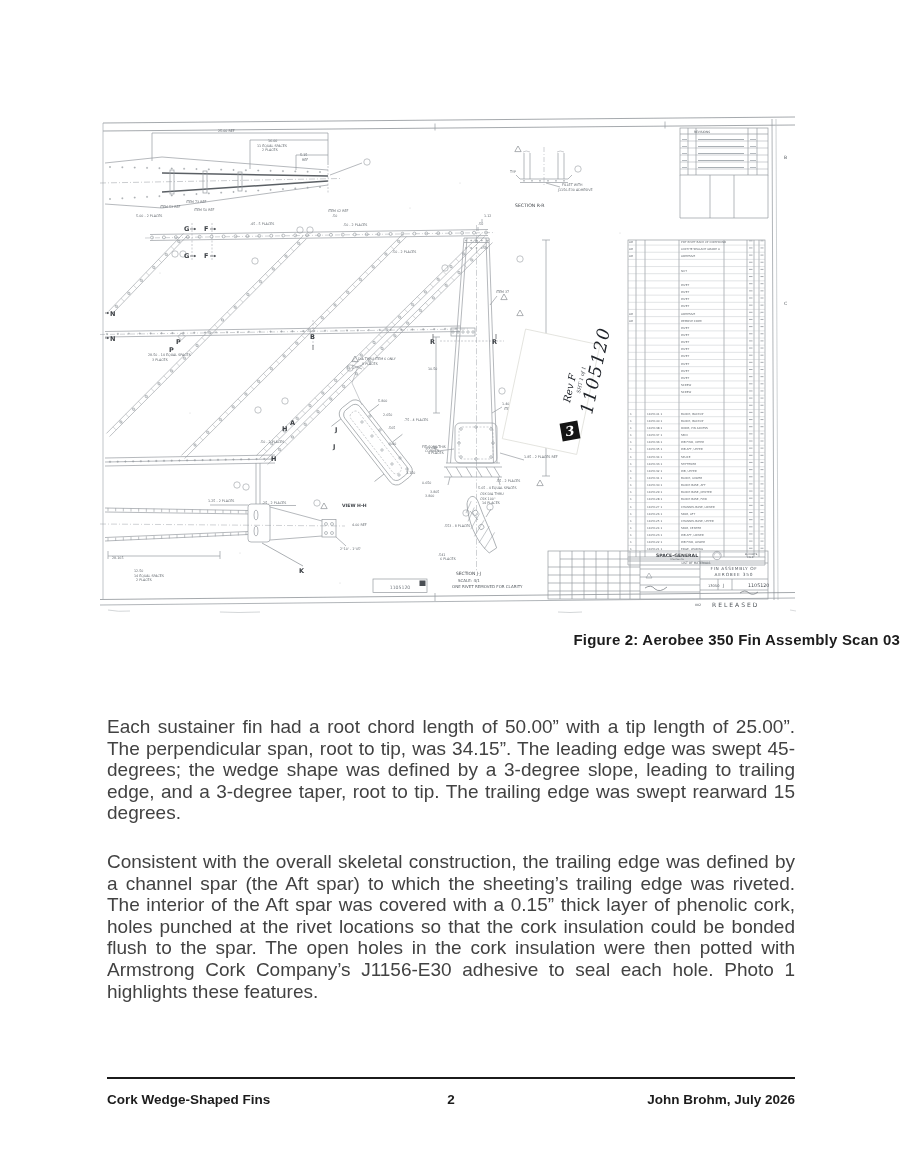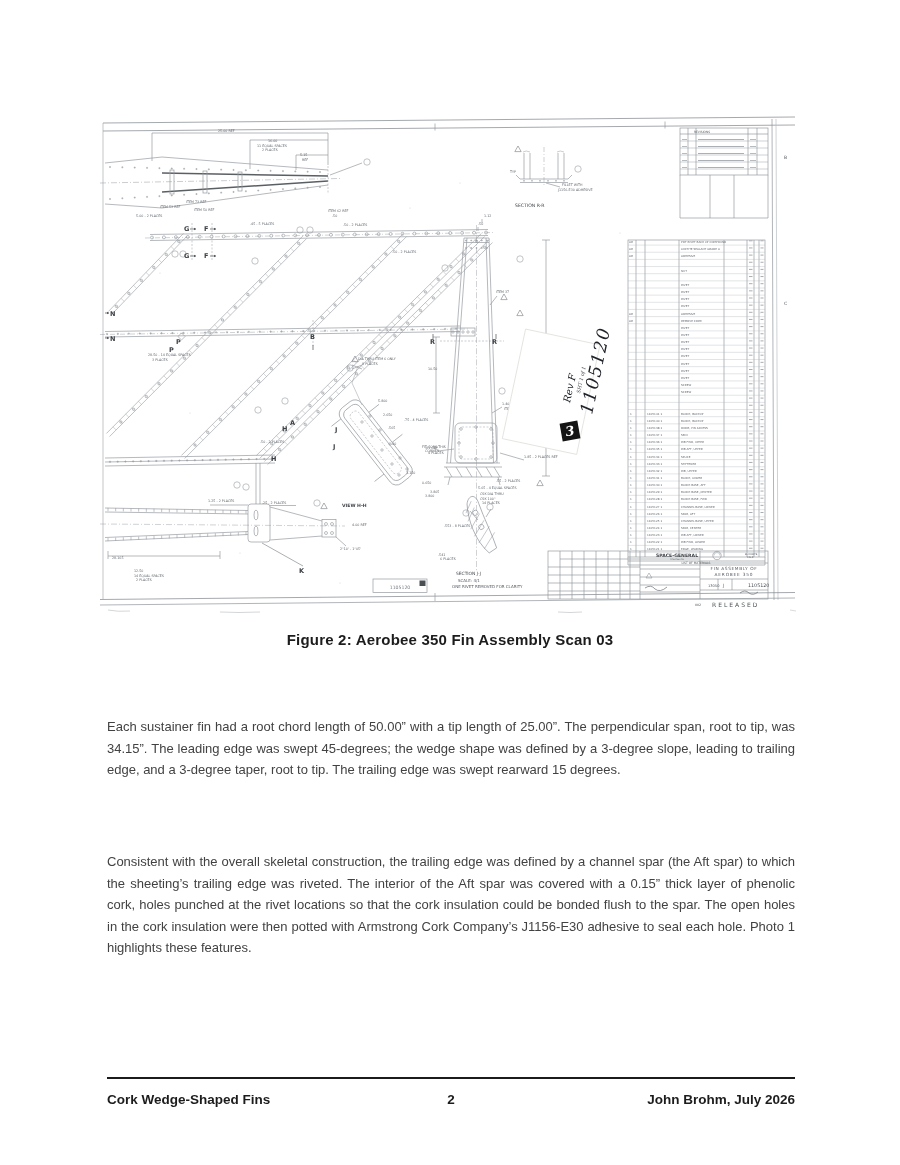--- a/index.html
+++ b/index.html
@@ -1,23 +1,23 @@
 <!DOCTYPE html>
 <html><head>
 <meta charset="utf-8">
 <style>
   html,body{margin:0;padding:0;background:#ffffff;}
   .page{position:relative;width:900px;height:1165px;background:#ffffff;overflow:hidden;
         font-family:"Liberation Sans",sans-serif;color:#3f3f3f;}
   .fig-wrap{position:absolute;left:100px;top:113px;width:700px;height:500px;}
-  .fig-caption{position:absolute;left:0;top:631px;width:900px;text-align:center;
+  .fig-caption{position:absolute;left:0;top:631px;width:900px;text-align:right;
         font-size:15px;font-weight:bold;color:#1c1c1c;letter-spacing:.2px;}
   .fig-credit{position:absolute;left:0;top:663px;width:900px;text-align:center;
         font-size:11.5px;color:#8b8b8b;}
-  .body-text{position:absolute;left:107px;width:688px;font-size:13px;line-height:21.6px;
+  .body-text{position:absolute;left:107px;width:688px;font-size:19px;line-height:21.6px;
         text-align:justify;color:#424242;}
   #para1{top:716px;}
   #para2{top:851px;}
   .footer-rule{position:absolute;left:107px;top:1077px;width:688px;height:2.4px;background:#1b1b1b;}
   .footer{position:absolute;left:107px;top:1092px;width:688px;font-size:13.5px;font-weight:bold;color:#1c1c1c;}
   .footer .fl{position:absolute;left:0;}
   .footer .fc{position:absolute;left:0;width:688px;text-align:center;}
   .footer .fr{position:absolute;right:0;}
   svg text{font-family:"DejaVu Sans",sans-serif;}
   .hw{font-family:"DejaVu Serif",serif;font-style:italic;}

